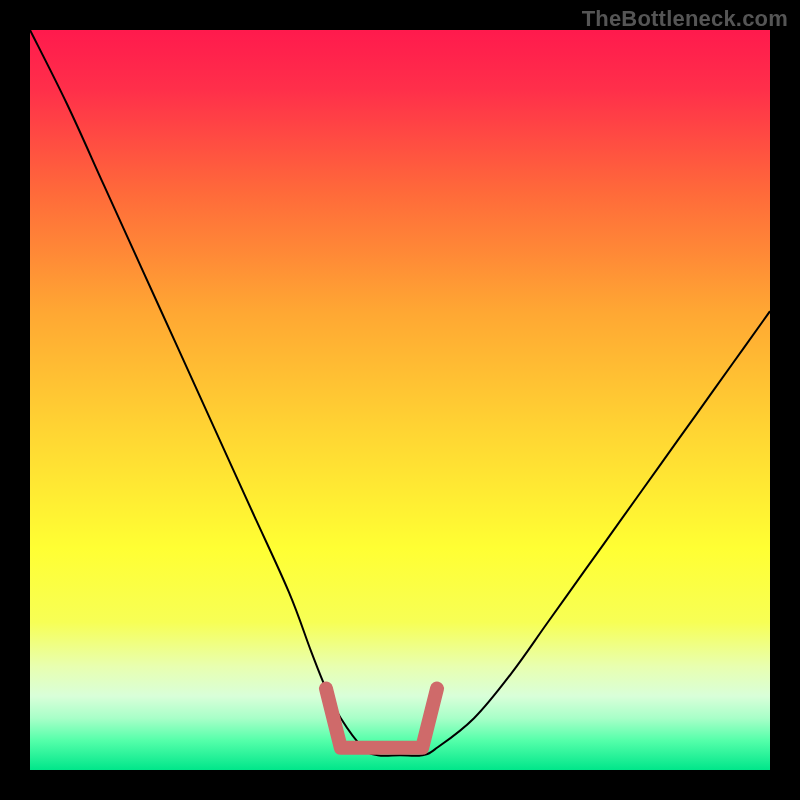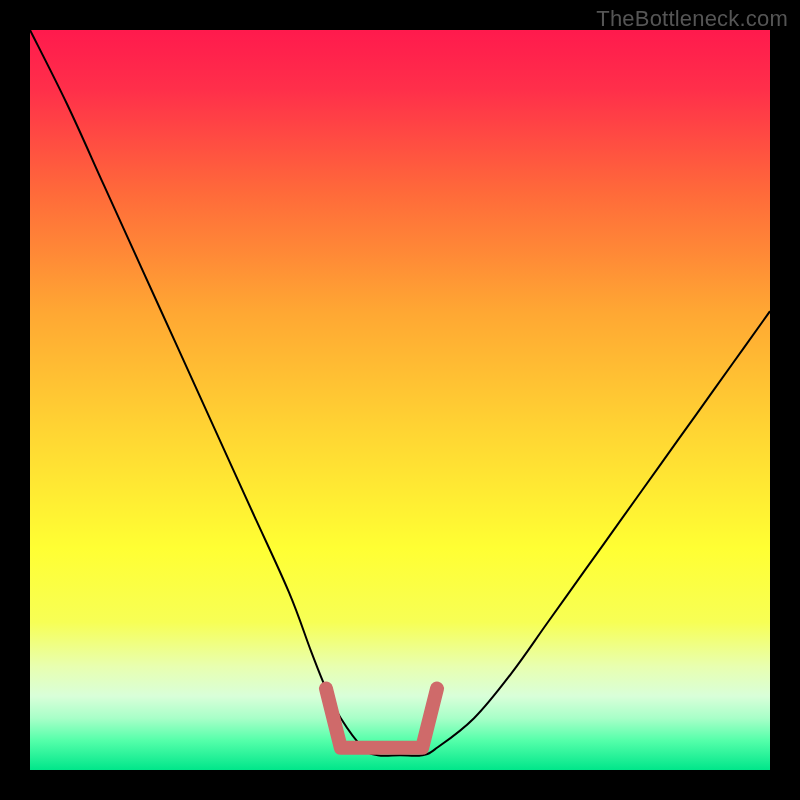--- a/index.html
+++ b/index.html
@@ -33,21 +33,21 @@
     position: absolute;
     inset: 0;
     width: 100%;
     height: 100%;
   }
   .watermark {
     position: absolute;
     top: 6px;
     right: 12px;
     font-size: 22px;
-    font-weight: 400;
+    font-weight: 700;
     color: #555;
     letter-spacing: 0.2px;
     user-select: none;
   }
 </style>
 </head>
 <body>
 
 <div class="frame">
 

